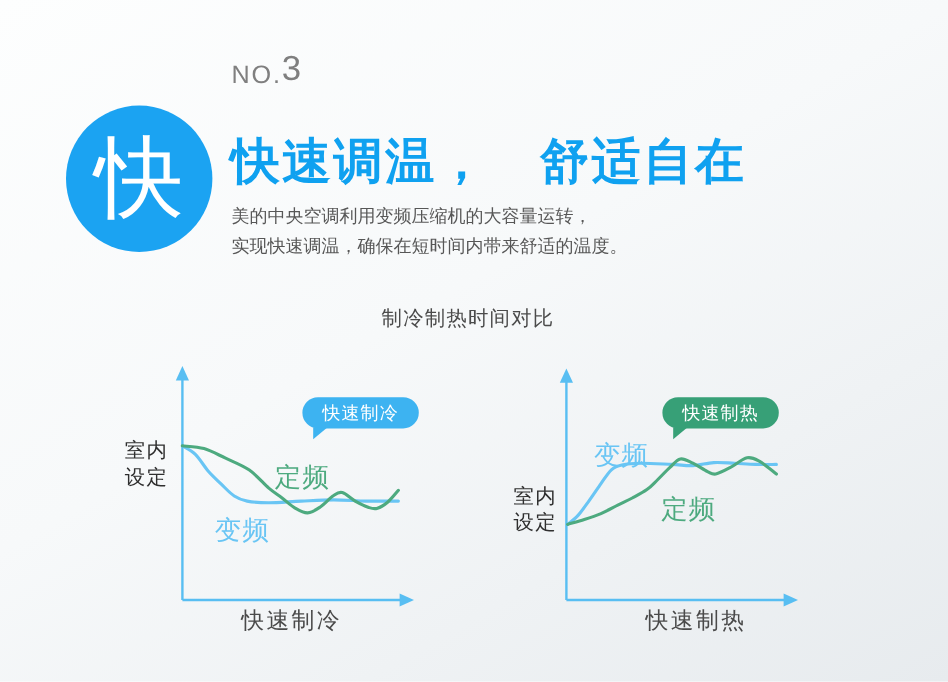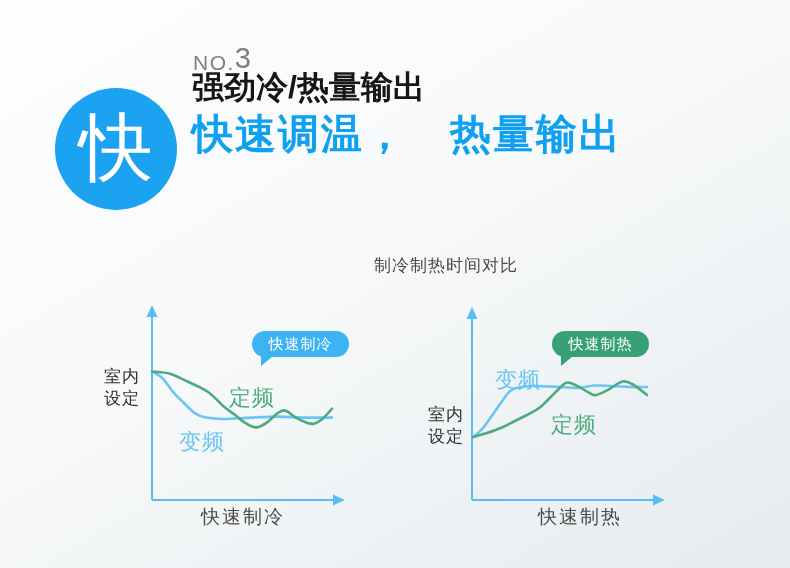--- a/index.html
+++ b/index.html
@@ -14,21 +14,21 @@
     border-radius:50%; background:var(--circle_blue); color:#fff;
     display:flex; align-items:center; justify-content:center; font-size:74px; font-weight:400;
   }
   .no3{position:absolute; left:193px; top:42px; display:flex; align-items:flex-end; color:var(--no_gray); font-weight:300;}
   .no3 .prefix{font-size:21px; letter-spacing:1.5px;}
   .no3 .num{font-size:29px;}
   .title-black{position:absolute; left:192px; top:70px; font-size:32px; font-weight:bold; color:var(--heading_dark); line-height:1.1;}
   .title-blue{position:absolute; left:192px; top:110px; font-size:41px; font-weight:bold; color:var(--accent); letter-spacing:2px; line-height:1.2;}
   .desc{position:absolute; left:193px; top:168px; font-size:15px; color:var(--body_gray); line-height:25px;}
   
-  .chart-title{position:absolute; left:318px; top:254px; width:200px; text-align:right; font-size:17px; color:var(--chart_title_gray); letter-spacing:1px;}
+  .chart-title{position:absolute; left:318px; top:254px; width:200px; text-align:left; font-size:17px; color:var(--chart_title_gray); letter-spacing:1px;}
   .chart-svg{position:absolute; width:260px; height:215px;}
   .chart-svg.left{left:95px; top:303px;}
   .chart-svg.right{left:415px; top:303px;}
   .ylabel{position:absolute; font-size:17px; line-height:22px; color:var(--axis_label_dark); letter-spacing:1px;font-family:Liberation Mono, monospace;}
   .ylabel.left{left:104px; top:367px;}
   .ylabel.right{left:428px; top:405px;}
   .xlabel{position:absolute; width:160px; text-align:center; font-size:19px; color:var(--x_label_gray); letter-spacing:2px;}
   .xlabel.left{left:163px; top:504px;}
   .xlabel.right{left:500px; top:504px;}
   .series-label{position:absolute; font-size:22px; letter-spacing:1px;}
@@ -53,22 +53,25 @@
 
 <div class="page">
 
   <div class="circle">
     <span>快</span>
   </div>
   <div class="no3">
     <span class="prefix">NO.</span>
     <span class="num">3</span>
   </div>
-  <div class="title-black">强劲冷/热量输出</div>
-  <div class="title-blue">快速调温，　热量输出</div>
+  <div class="title-blue">快速调温，　舒适自在</div>
+  <div class="desc">
+    <span>美的中央空调利用变频压缩机的大容量运转，</span><br>
+    <span>实现快速调温，确保在短时间内带来舒适的温度。</span>
+  </div>
 
   <div class="chart-title">制冷制热时间对比</div>
 
   <svg class="chart-svg left" viewBox="0 0 260 215">
     <line x1="57" y1="12" x2="57" y2="197" style="stroke:var(--axis_blue)" stroke-width="2"></line>
     <line x1="57" y1="197" x2="240" y2="197" style="stroke:var(--axis_blue)" stroke-width="2"></line>
     <polygon points="57,2 51.5,14 62.5,14" style="fill:var(--axis_blue)"></polygon>
     <polygon points="250,197 238,191.5 238,202.5" style="fill:var(--axis_blue)"></polygon>
     <g id="curves-cooling">
         <path d="M57.0,68.5C58.8,69.7 64.2,72.0 67.8,75.6C71.4,79.1 75.0,85.5 78.6,89.7C82.2,93.8 85.8,97.0 89.4,100.5C93.0,103.9 96.6,108.0 100.2,110.3C103.8,112.7 106.2,113.6 111.0,114.6C115.8,115.5 121.5,116.0 129.0,116.0C136.5,116.0 147.0,115.0 156.0,114.6C165.0,114.2 174.0,113.6 183.0,113.6C192.0,113.6 201.0,114.4 210.0,114.6C219.0,114.7 232.5,114.6 237.0,114.6" fill="none" stroke="#69c5f4" stroke-width="2.6" stroke-linecap="round"></path>

